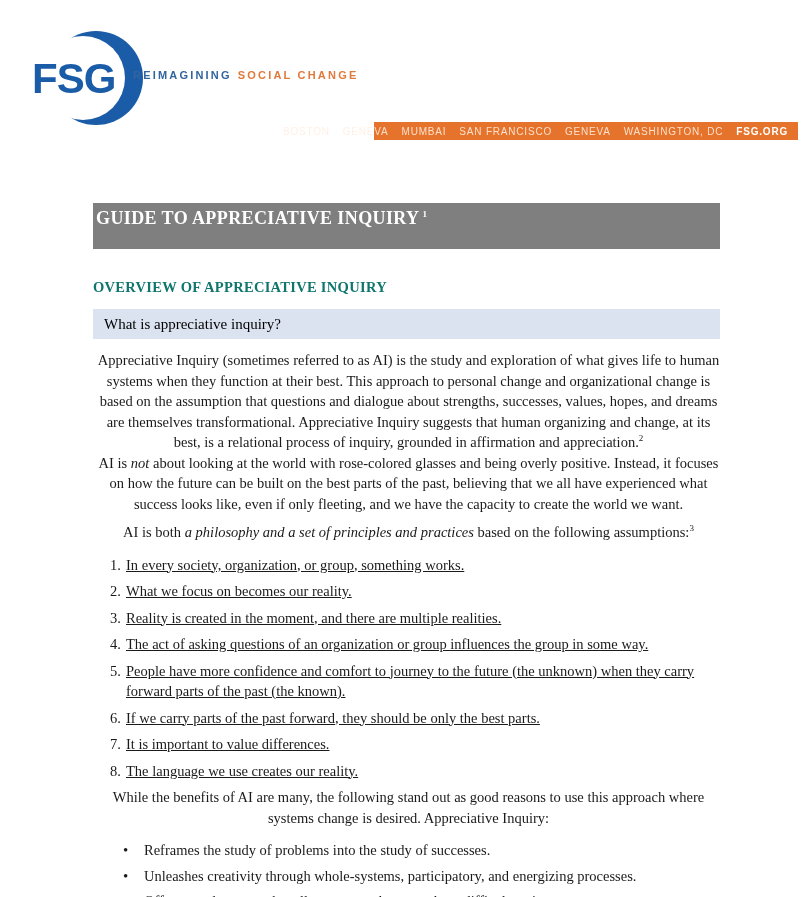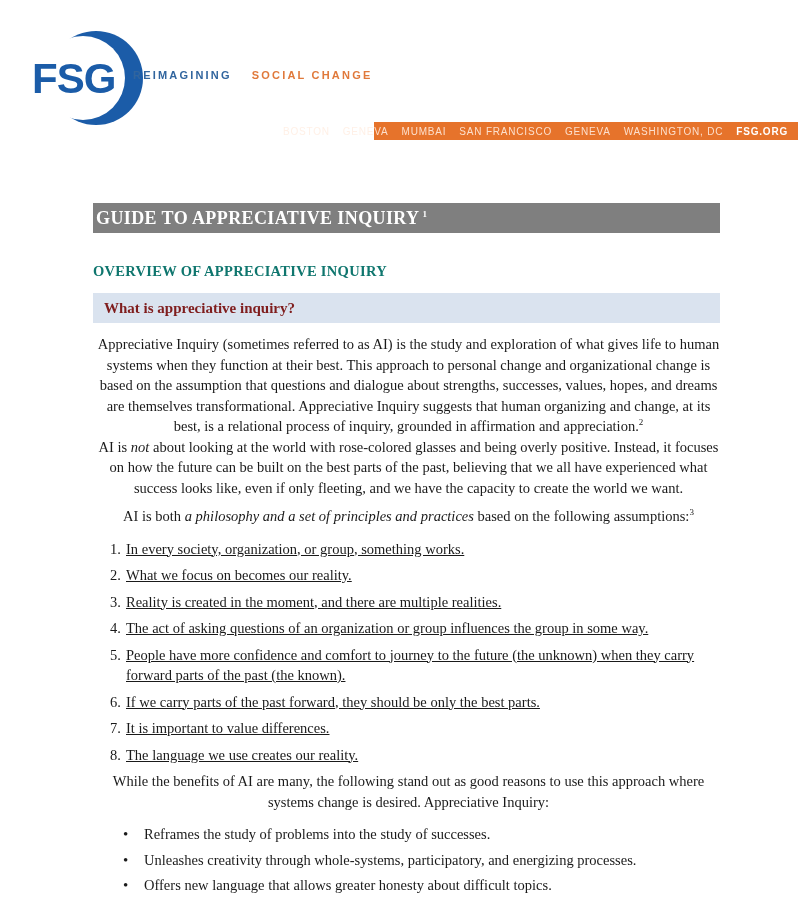--- a/index.html
+++ b/index.html
@@ -17,42 +17,42 @@
   
   .logo { position: absolute; left: 33px; top: 28px; width: 118px; height: 98px; }
   .logo svg { display: block; }
 
   .tagline {
     position: absolute; left: 133px; top: 69px;
     font-family: "Liberation Sans", sans-serif;
     font-size: 11px; font-weight: bold; letter-spacing: 2.2px;
     white-space: nowrap;
   }
-  .tagline .tag-blue { color: #31659e; margin-right: 20px; }
+  .tagline .tag-blue { color: #31659e; margin-right: 6px; }
   .tagline .tag-orange { color: #e0793b; }
 
   .loc-bar {
     position: absolute; left: 374px; top: 122px;
     width: 424px; height: 18px;
     background: #e6732b;
     display: flex; align-items: center; justify-content: flex-end;
     gap: 13px; padding-right: 10px;
     font-family: "Liberation Sans", sans-serif;
     font-size: 10px; letter-spacing: 0.8px;
     color: rgba(255, 238, 226, 0.88);
     white-space: nowrap;
   }
   .loc-bar .site { color: #ffffff; font-weight: bold; }
 
   
   .content { position: absolute; left: 93px; top: 203px; width: 627px; }
 
   .title-bar {
     background: #7f7f7f; color: #ffffff;
-    height: 30px; line-height: 30px;
+    height: 46px; line-height: 30px;
     padding-left: 3px;
     font-size: 18px; font-weight: bold; letter-spacing: 0.4px;
   }
   .title-bar sup { margin-left: 3px; }
 
   sup.fn {
     font-size: 9px; line-height: 0;
     vertical-align: super;
   }
 
@@ -60,21 +60,21 @@
     margin: 30px 0 0 0;
     color: #0f766e;
     font-size: 14.5px; font-weight: bold; letter-spacing: 0.3px;
   }
 
   .question-bar {
     margin-top: 13px;
     background: #dae3ef;
     height: 30px; line-height: 30px;
     padding-left: 11px;
-    font-size: 15px; font-weight: bold; color: #7f1d1d;
+    font-size: 15px; font-weight: normal; color: #000000;
   }
 
   .body-text { font-size: 14.5px; line-height: 20.5px; padding-left: 4px; }
   .para { margin: 0; text-align: center; }
   .para.first { margin-top: 11px; }
   .para.gap { margin-top: 8px; }
   .para.intro { margin-top: 4px; }
 
   ol.assumptions {
     list-style: none;

